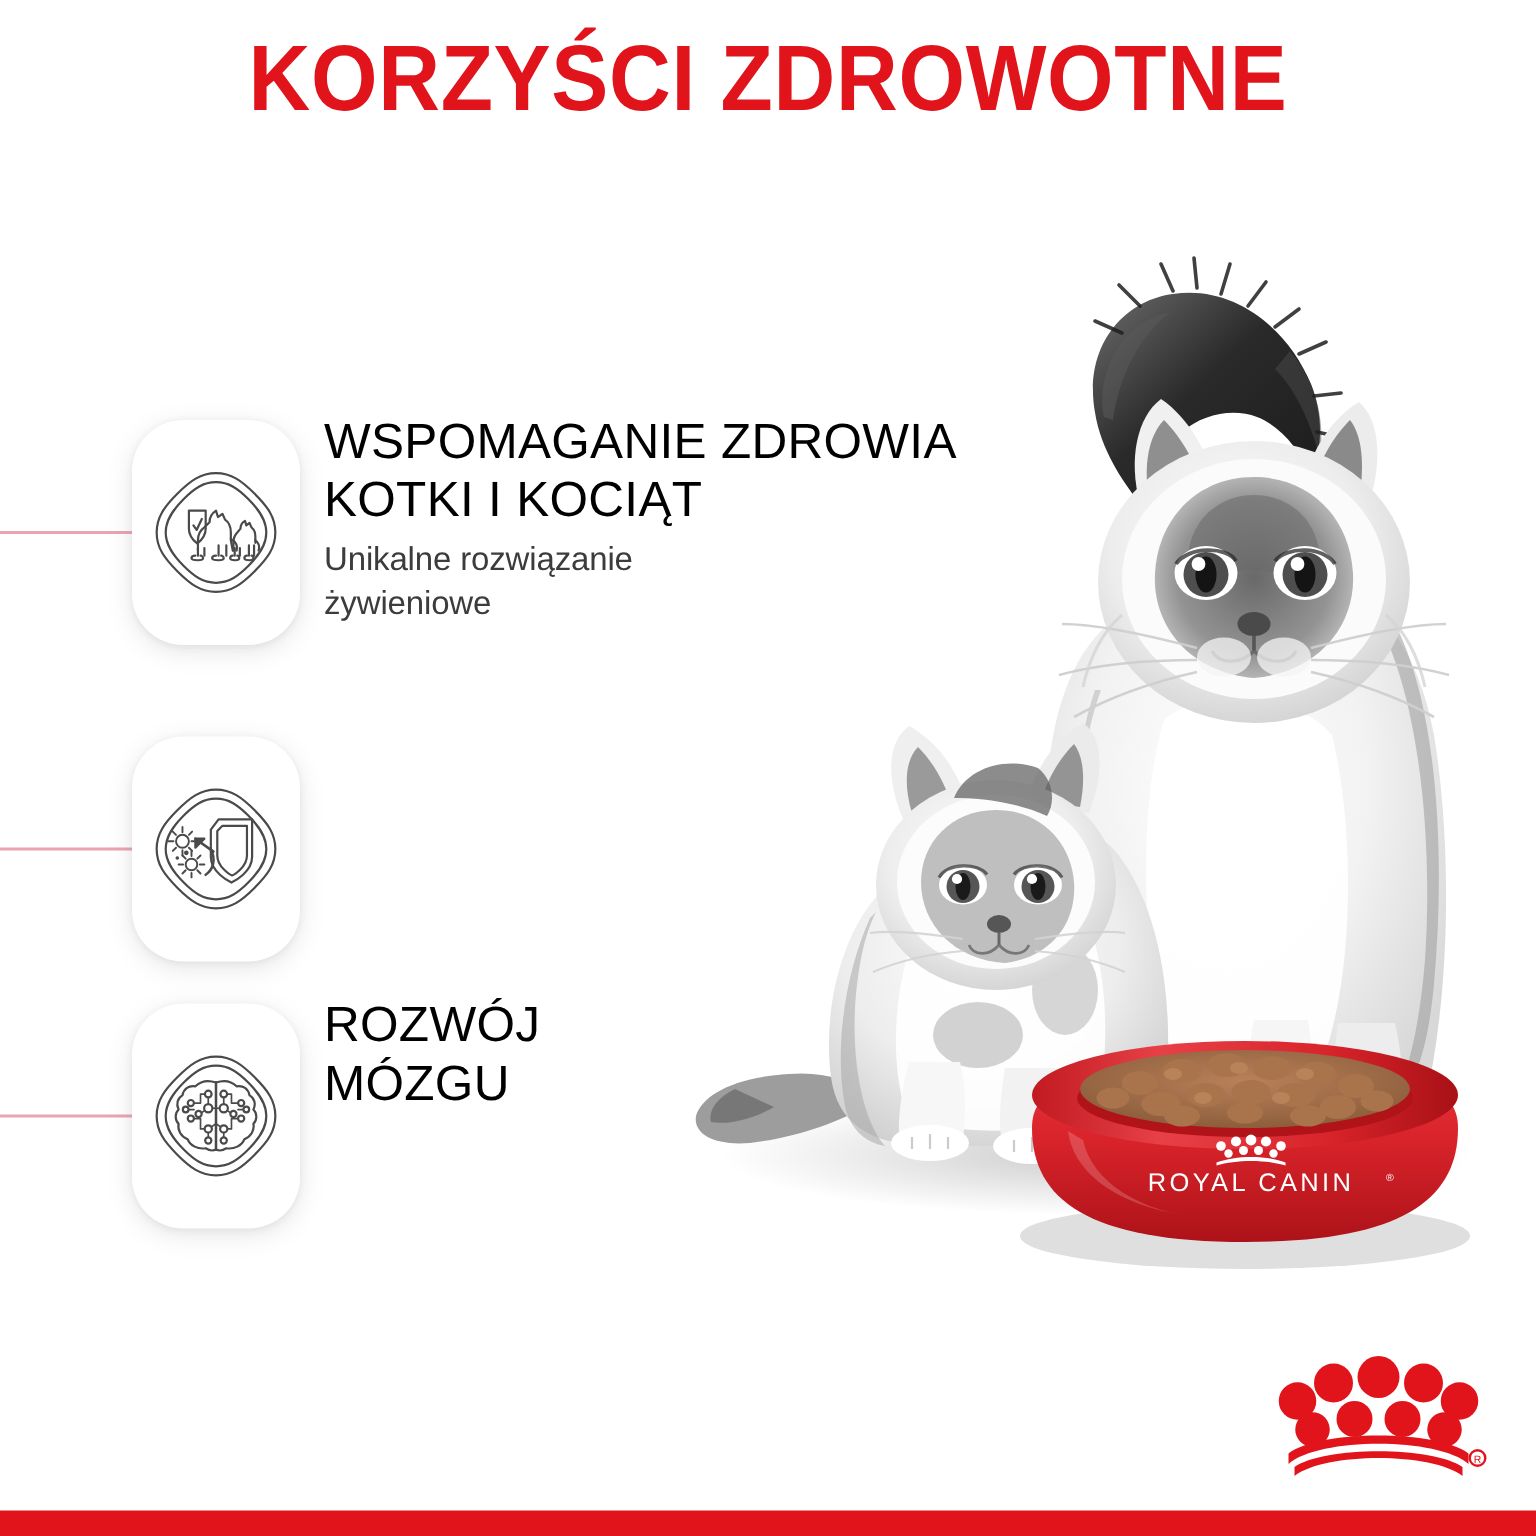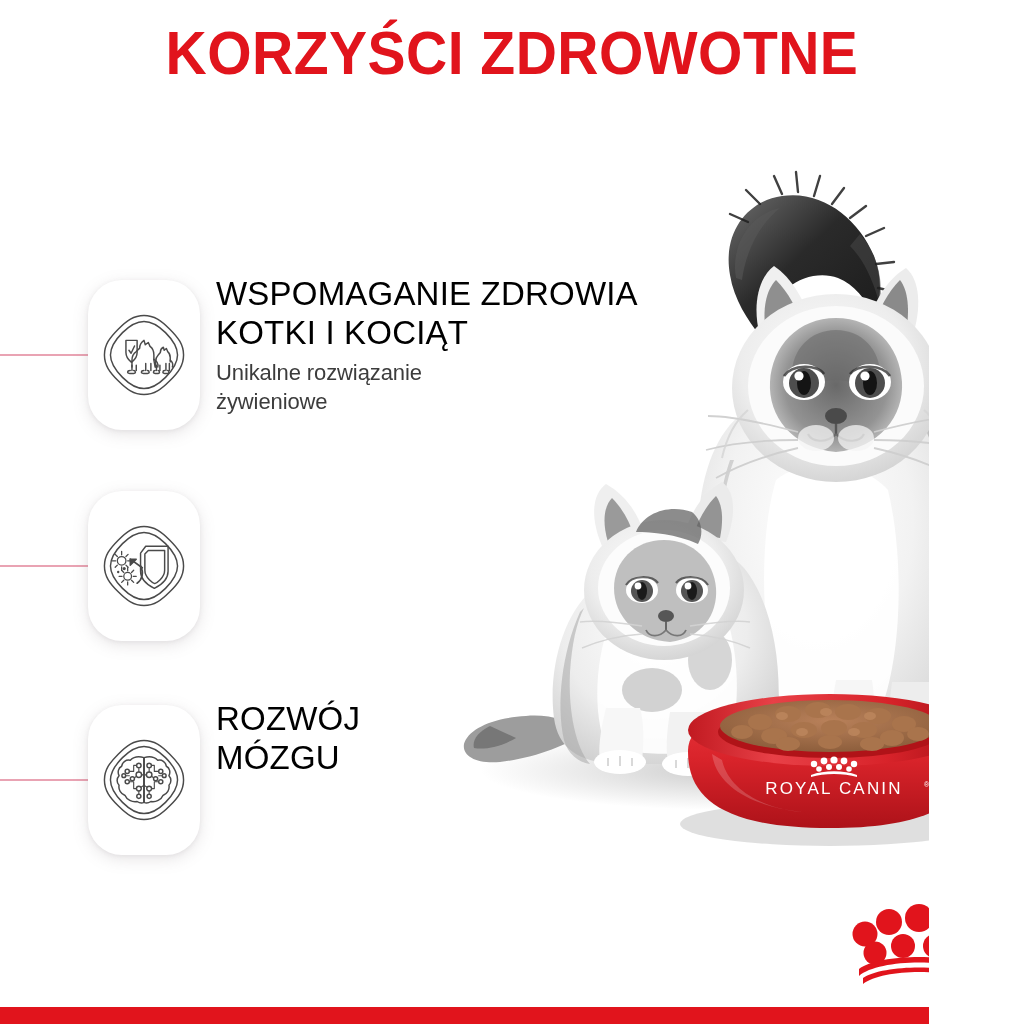--- a/index.html
+++ b/index.html
@@ -3,21 +3,21 @@
 <meta charset="utf-8">
 <title>Royal Canin — Korzyści zdrowotne</title>
 <style>
   html, body {
     margin: 0;
     padding: 0;
     background: #ffffff;
   }
   #canvas {
     position: relative;
-    width: 929px;
+    width: 1024px;
     height: 1024px;
     background: #ffffff;
     overflow: hidden;
     font-family: "Liberation Sans", "DejaVu Sans", sans-serif;
     -webkit-font-smoothing: antialiased;
   }
 
   
   #page-title {
     position: absolute;
@@ -38,21 +38,21 @@
 
   
   .benefit-row {
     position: absolute;
     left: 0;
     width: 660px;
     height: 180px;
   }
   .benefit-row.r0 { top: 275px; }
   .benefit-row.r1 { top: 486px; }
-  .benefit-row.r2 { top: 700px; }
+  .benefit-row.r2 { top: 664px; }
 
   
   .connector {
     position: absolute;
     left: 0;
     top: 79px;
     width: 95px;
     height: 2px;
     background: #e9a3b3;
   }

